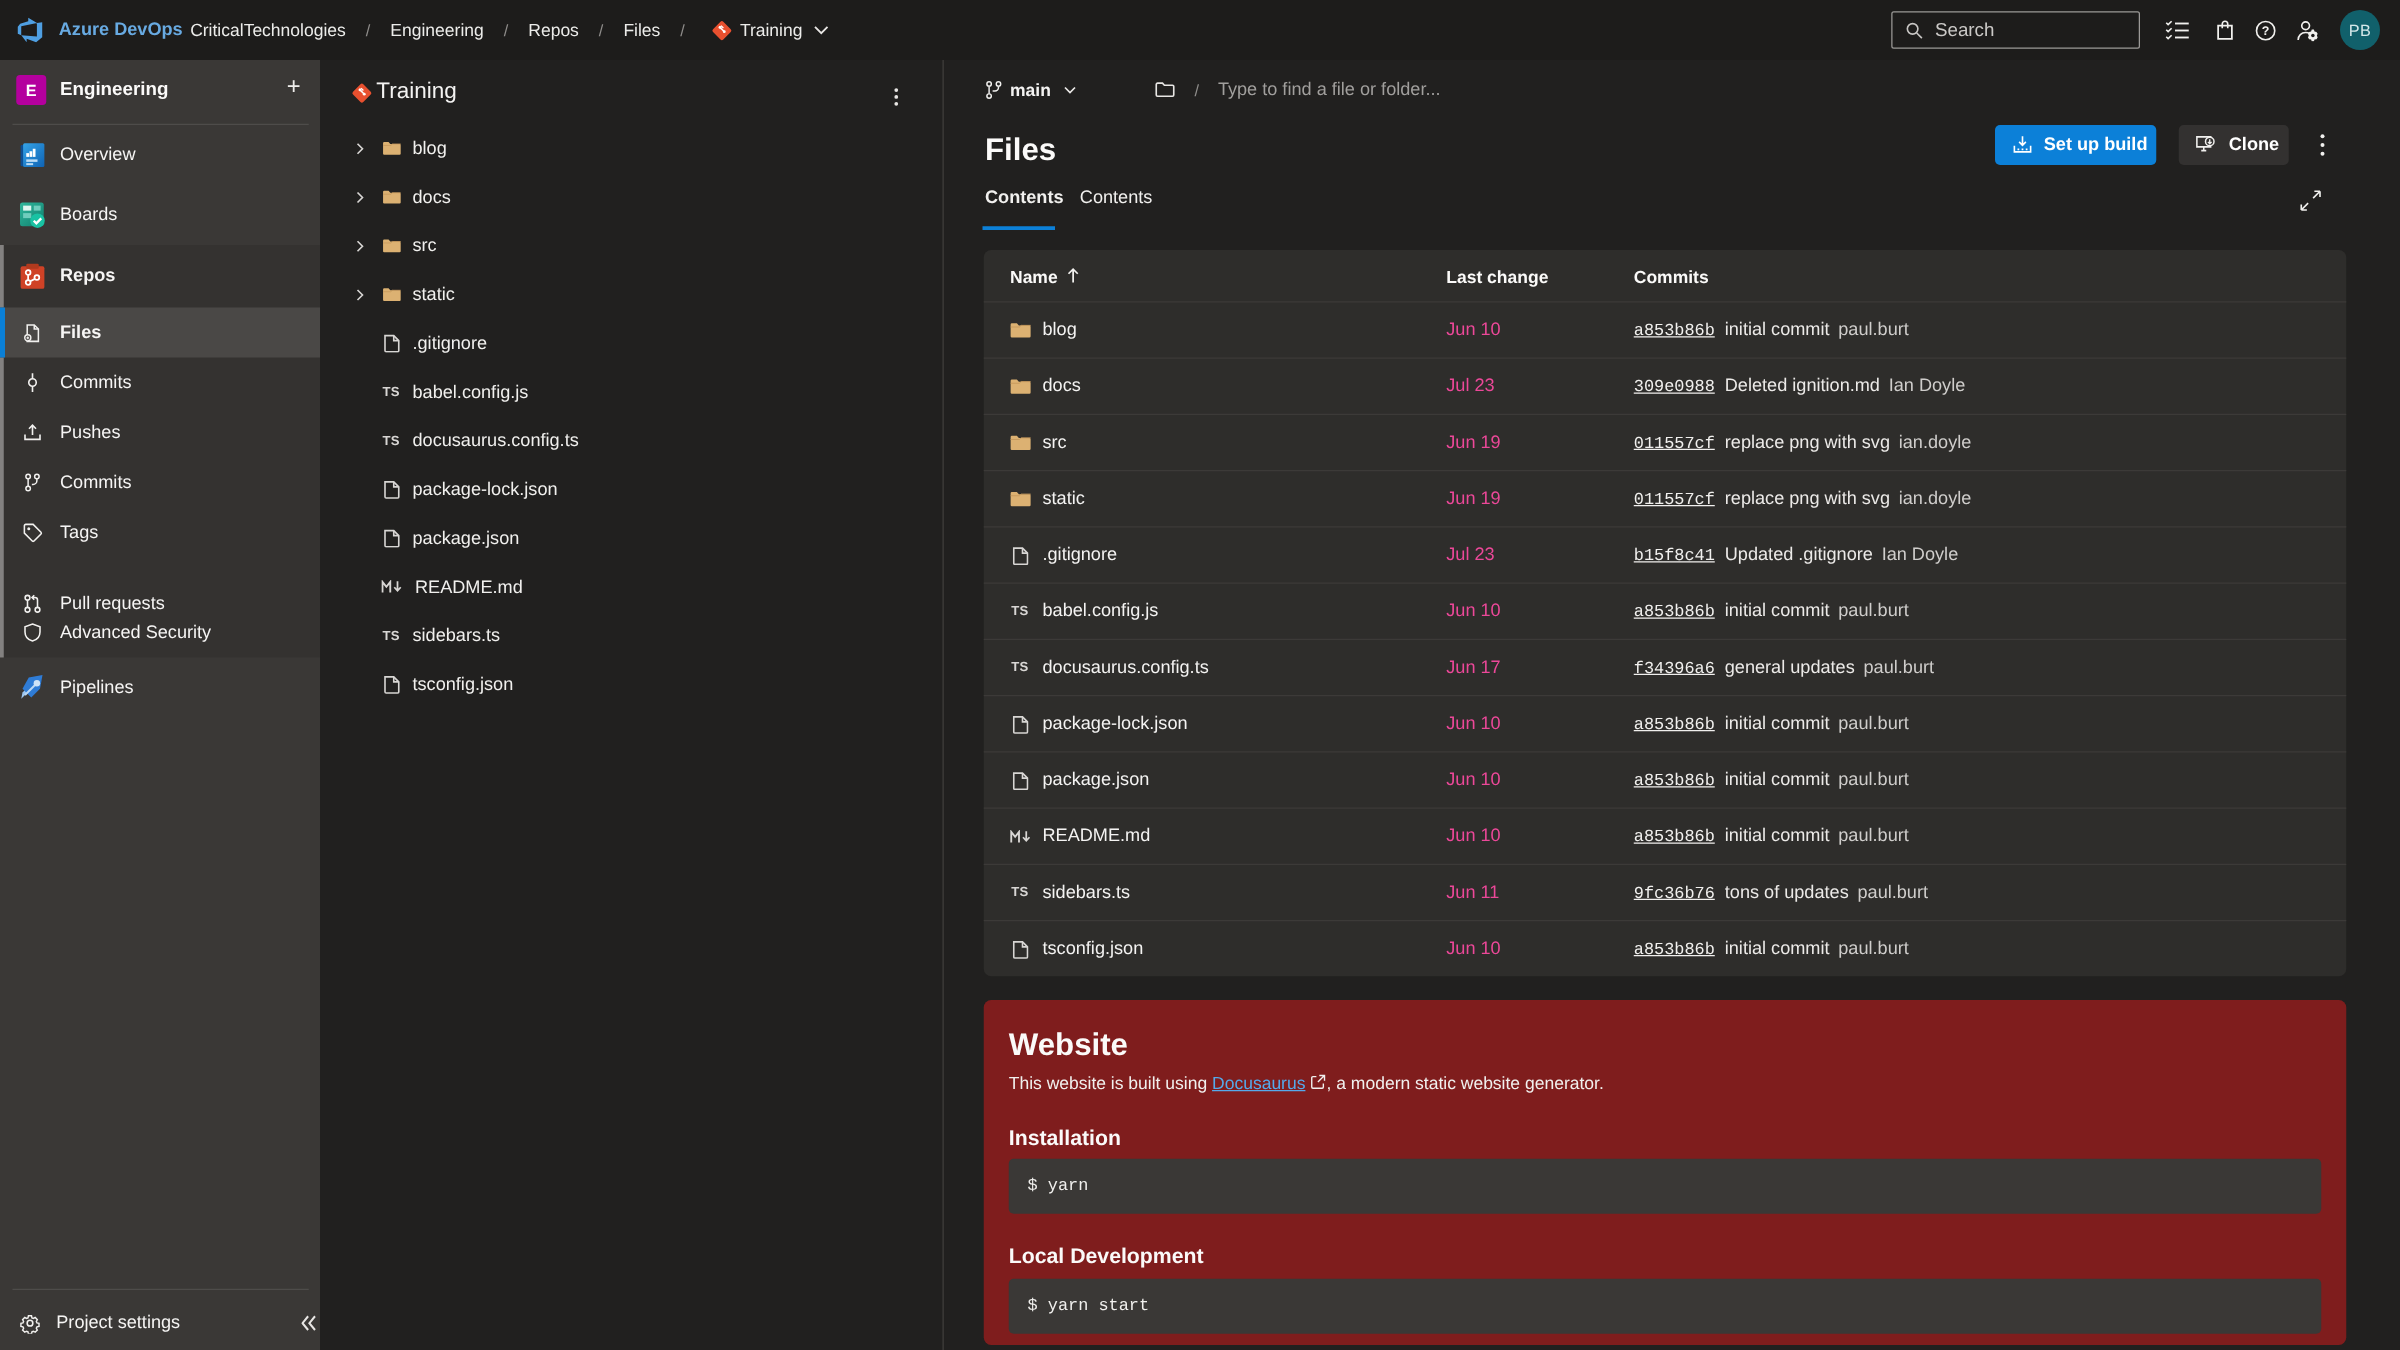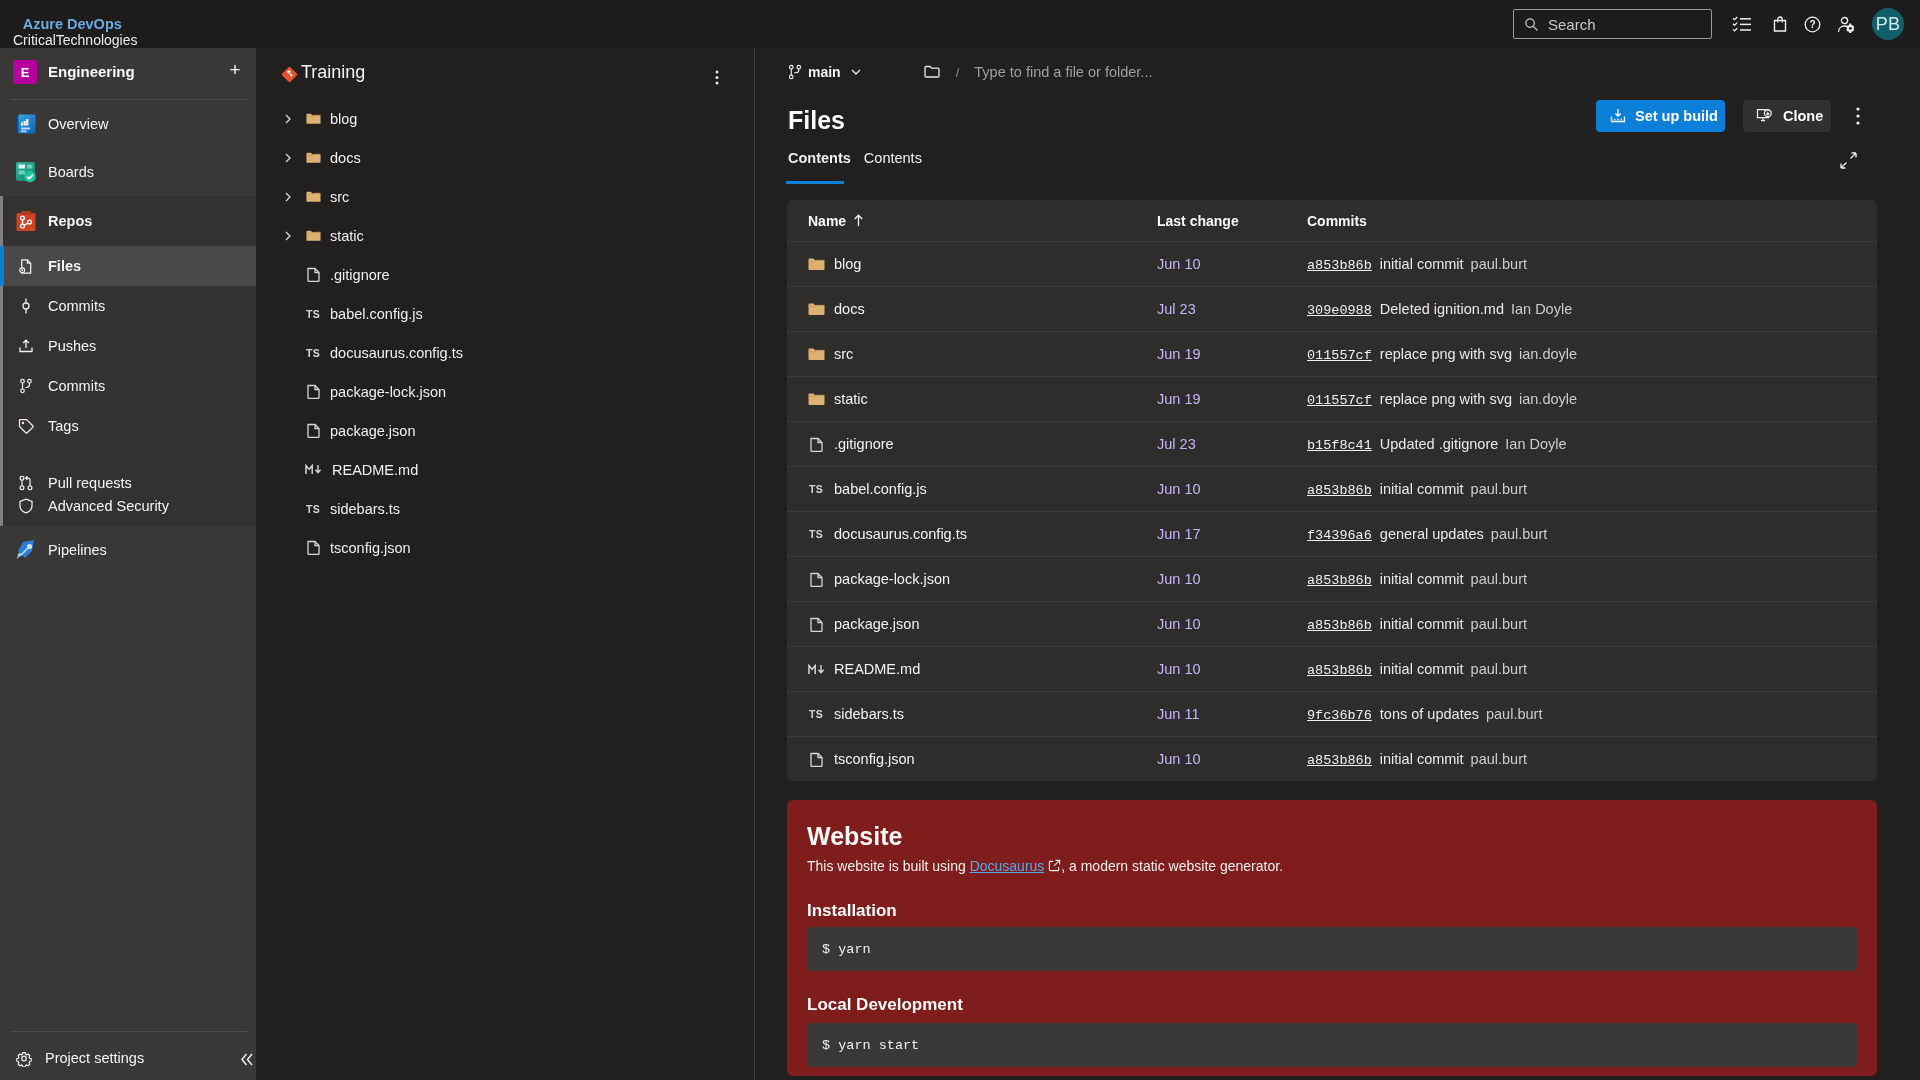--- a/index.html
+++ b/index.html
@@ -1,31 +1,31 @@
 <!DOCTYPE html>
 <html><head>
 <meta charset="utf-8">
 <style>
   * { margin:0; padding:0; box-sizing:border-box; }
   html,body { width:1920px; height:1080px; overflow:hidden; background:#21201f;
     font-family:"Liberation Sans", sans-serif; color:#f1f0ee; }
 
   
   #topbar { position:absolute; left:0; top:0; width:1920px; height:48px; background:#1d1c1b; }
-  #topbar .crumbs { position:absolute; left:13px; top:16px; height:48px; display:flex; align-items:center;flex-direction:column; }
+  #topbar .crumbs { position:absolute; left:13px; top:0; height:48px; display:flex; align-items:center; }
   .adologo { margin-right:12px; }
   .adoname { color:#68aae2; font-weight:bold; font-size:14.5px; margin-right:6px; }
   .crumb { color:#ececea; font-size:14px; }
   .crumbsep { color:#8f8d8b; font-size:13px; margin:0 16px; }
   #searchbox { position:absolute; left:1513px; top:9px; width:199px; height:30px; border:1px solid #9b9997;
     border-radius:2px; background:#1d1c1b; display:flex; align-items:center; }
   #searchbox .stext { color:#cbc9c7; font-size:15px; margin-left:9px; }
   .tbicon { position:absolute; top:0; height:48px; display:flex; align-items:center; justify-content:center; width:32px; }
   #avatar { position:absolute; left:1872px; top:8px; width:32px; height:32px; border-radius:50%;
-    background:#11606b; color:#d4e7e9; font-size:18px; display:flex; align-items:center; justify-content:center; letter-spacing:.3px; }
+    background:#11606b; color:#d4e7e9; font-size:13px; display:flex; align-items:center; justify-content:center; letter-spacing:.3px; }
 
   
   #sidebar { position:absolute; left:0; top:48px; width:256px; height:1032px; background:#3a3836; }
   #sbhead { position:absolute; left:0; top:0; width:256px; height:49px; }
   #sbhead .eicon { position:absolute; left:13px; top:12px; width:24px; height:24px; background:#b4009e; border-radius:3px;
     color:#fff; font-size:13px; font-weight:bold; display:flex; align-items:center; justify-content:center; }
   #sbhead .ename { position:absolute; left:48px; top:15px; font-size:15px; font-weight:bold; color:#fbfaf9; }
   #sbhead .plus { position:absolute; left:227px; top:14px; width:16px; height:16px; color:#efeeec; font-size:19px; font-weight:400;
     display:flex; align-items:center; justify-content:center;}
   .sbdivider { position:absolute; left:0; width:256px; height:1px; background:#4e4c4a; }
@@ -63,21 +63,21 @@
   .tab { font-size:14.5px; margin-right:13px; }
   #tabunderline { position:absolute; left:30px; top:133px; width:58px; height:2.5px; background:#0c80d8; }
   #expandbtn { position:absolute; left:1084px; top:104px; width:20px; height:20px; }
 
   
   #ftable { position:absolute; left:31px; top:152px; width:1090px; height:581px; background:#2e2d2b; border-radius:6px; }
   #thead { position:absolute; left:0; top:0; width:100%; height:41px; display:flex; align-items:center; font-size:14px; font-weight:bold; color:#fbfaf9; }
   .frow { position:absolute; left:0; width:100%; height:45px; display:flex; align-items:center; border-top:1px solid #3c3a38; font-size:14.5px; }
   .frow .ric { width:18px; margin-left:20px; flex:none; display:flex; align-items:center; justify-content:center; }
   .frow .rname { margin-left:9px; color:#f4f3f2; }
-  .cdate { position:absolute; left:370px; color:#c4b5fd; }
+  .cdate { position:absolute; left:370px; color:#ec4899; }
   .ccommit { position:absolute; left:520px; display:flex; align-items:baseline; }
   .hash { font-family:"Liberation Mono", monospace; font-size:13.5px; color:#f1f0ee; text-decoration:underline; }
   .cmsg { margin-left:8px; color:#eceae8; }
   .cauth { margin-left:7px; color:#cfcdcb; }
 
   
   #readme { position:absolute; left:31px; top:752px; width:1090px; height:276px; background:#7f1d1d; border-radius:6px; }
   #readme h1 { font-size:25px; font-weight:bold; color:#fbfaf9; position:absolute; left:20px; top:22px; }
   #readme .para { position:absolute; left:20px; top:58px; font-size:14px; color:#f1f0ee; }
   #readme .para a { color:#55a9ea; }

